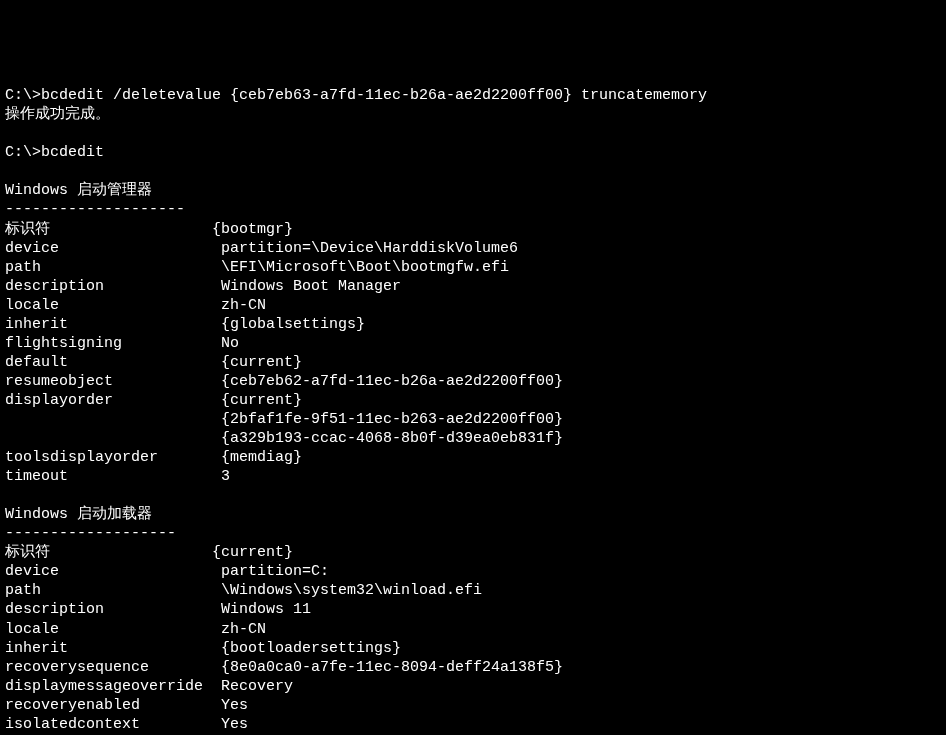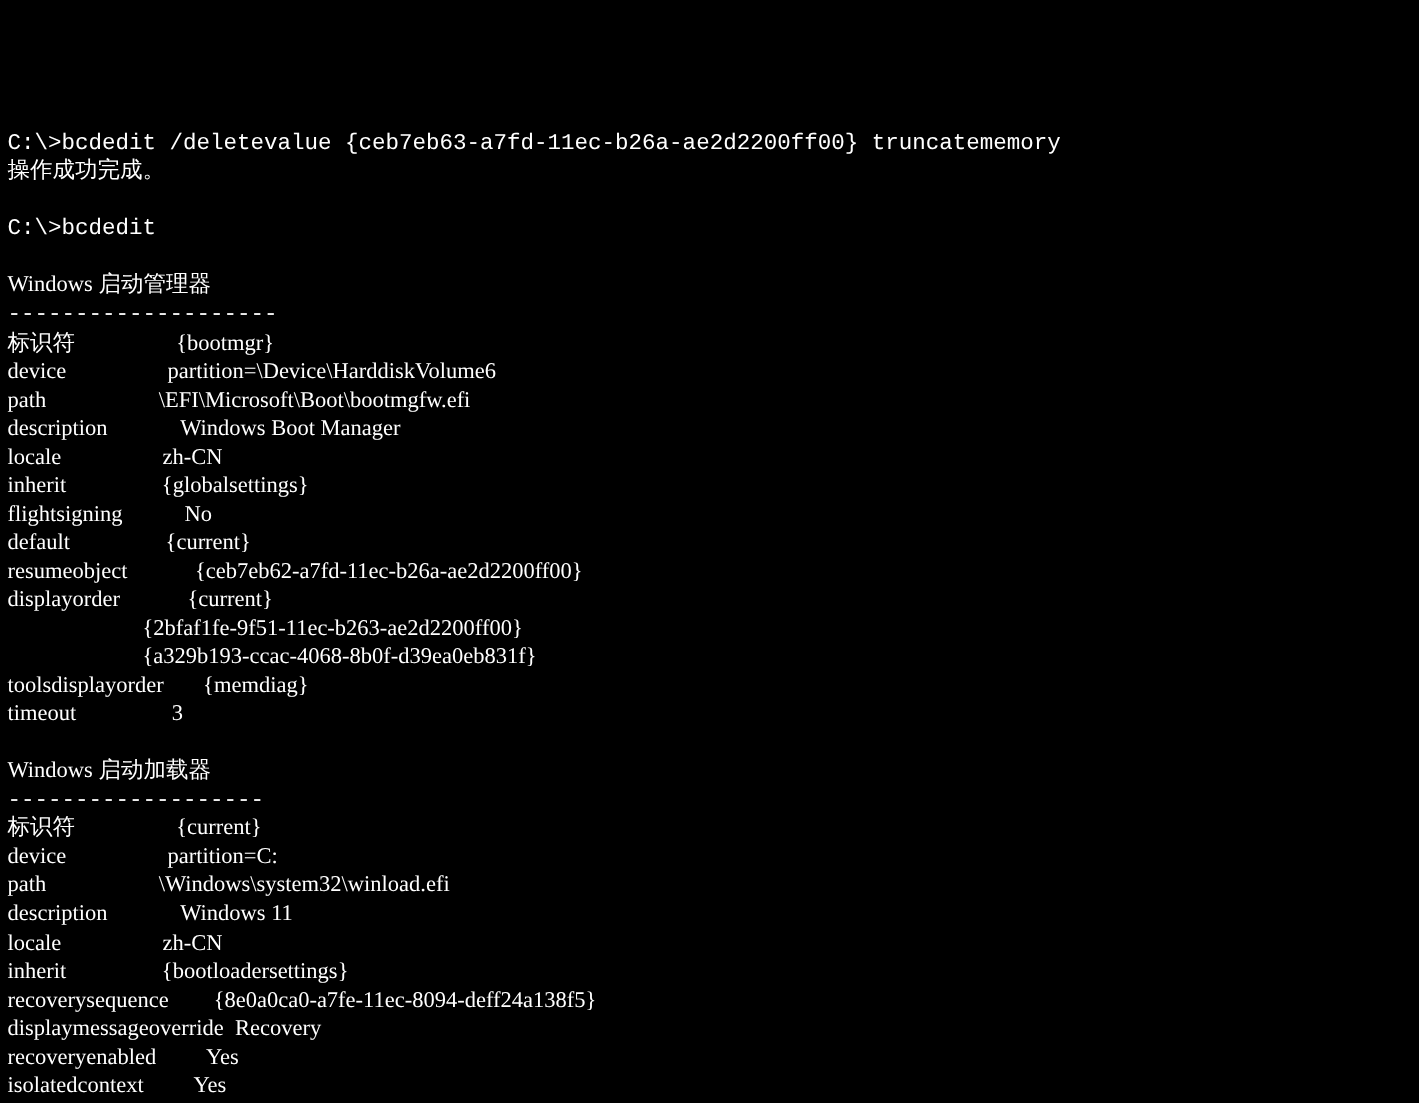--- a/index.html
+++ b/index.html
@@ -16,24 +16,24 @@
       padding: 10px 5px;
       width: 946px;
       height: 735px;
       overflow: hidden;
       white-space: pre;
     }
     .prompt-line {
       font-family: 'Consolas', 'Courier New', monospace;
     }
     .section-header {
-      font-family: Liberation Serif, serif;
+      font-family: Liberation Mono, monospace;
     }
     .kv-row {
-      font-family: Liberation Serif, serif;
+      font-family: Liberation Mono, monospace;
     }
     .blank {
       height: 1.27em;
     }
   </style>
 </head>
 <body>
 
 
 

